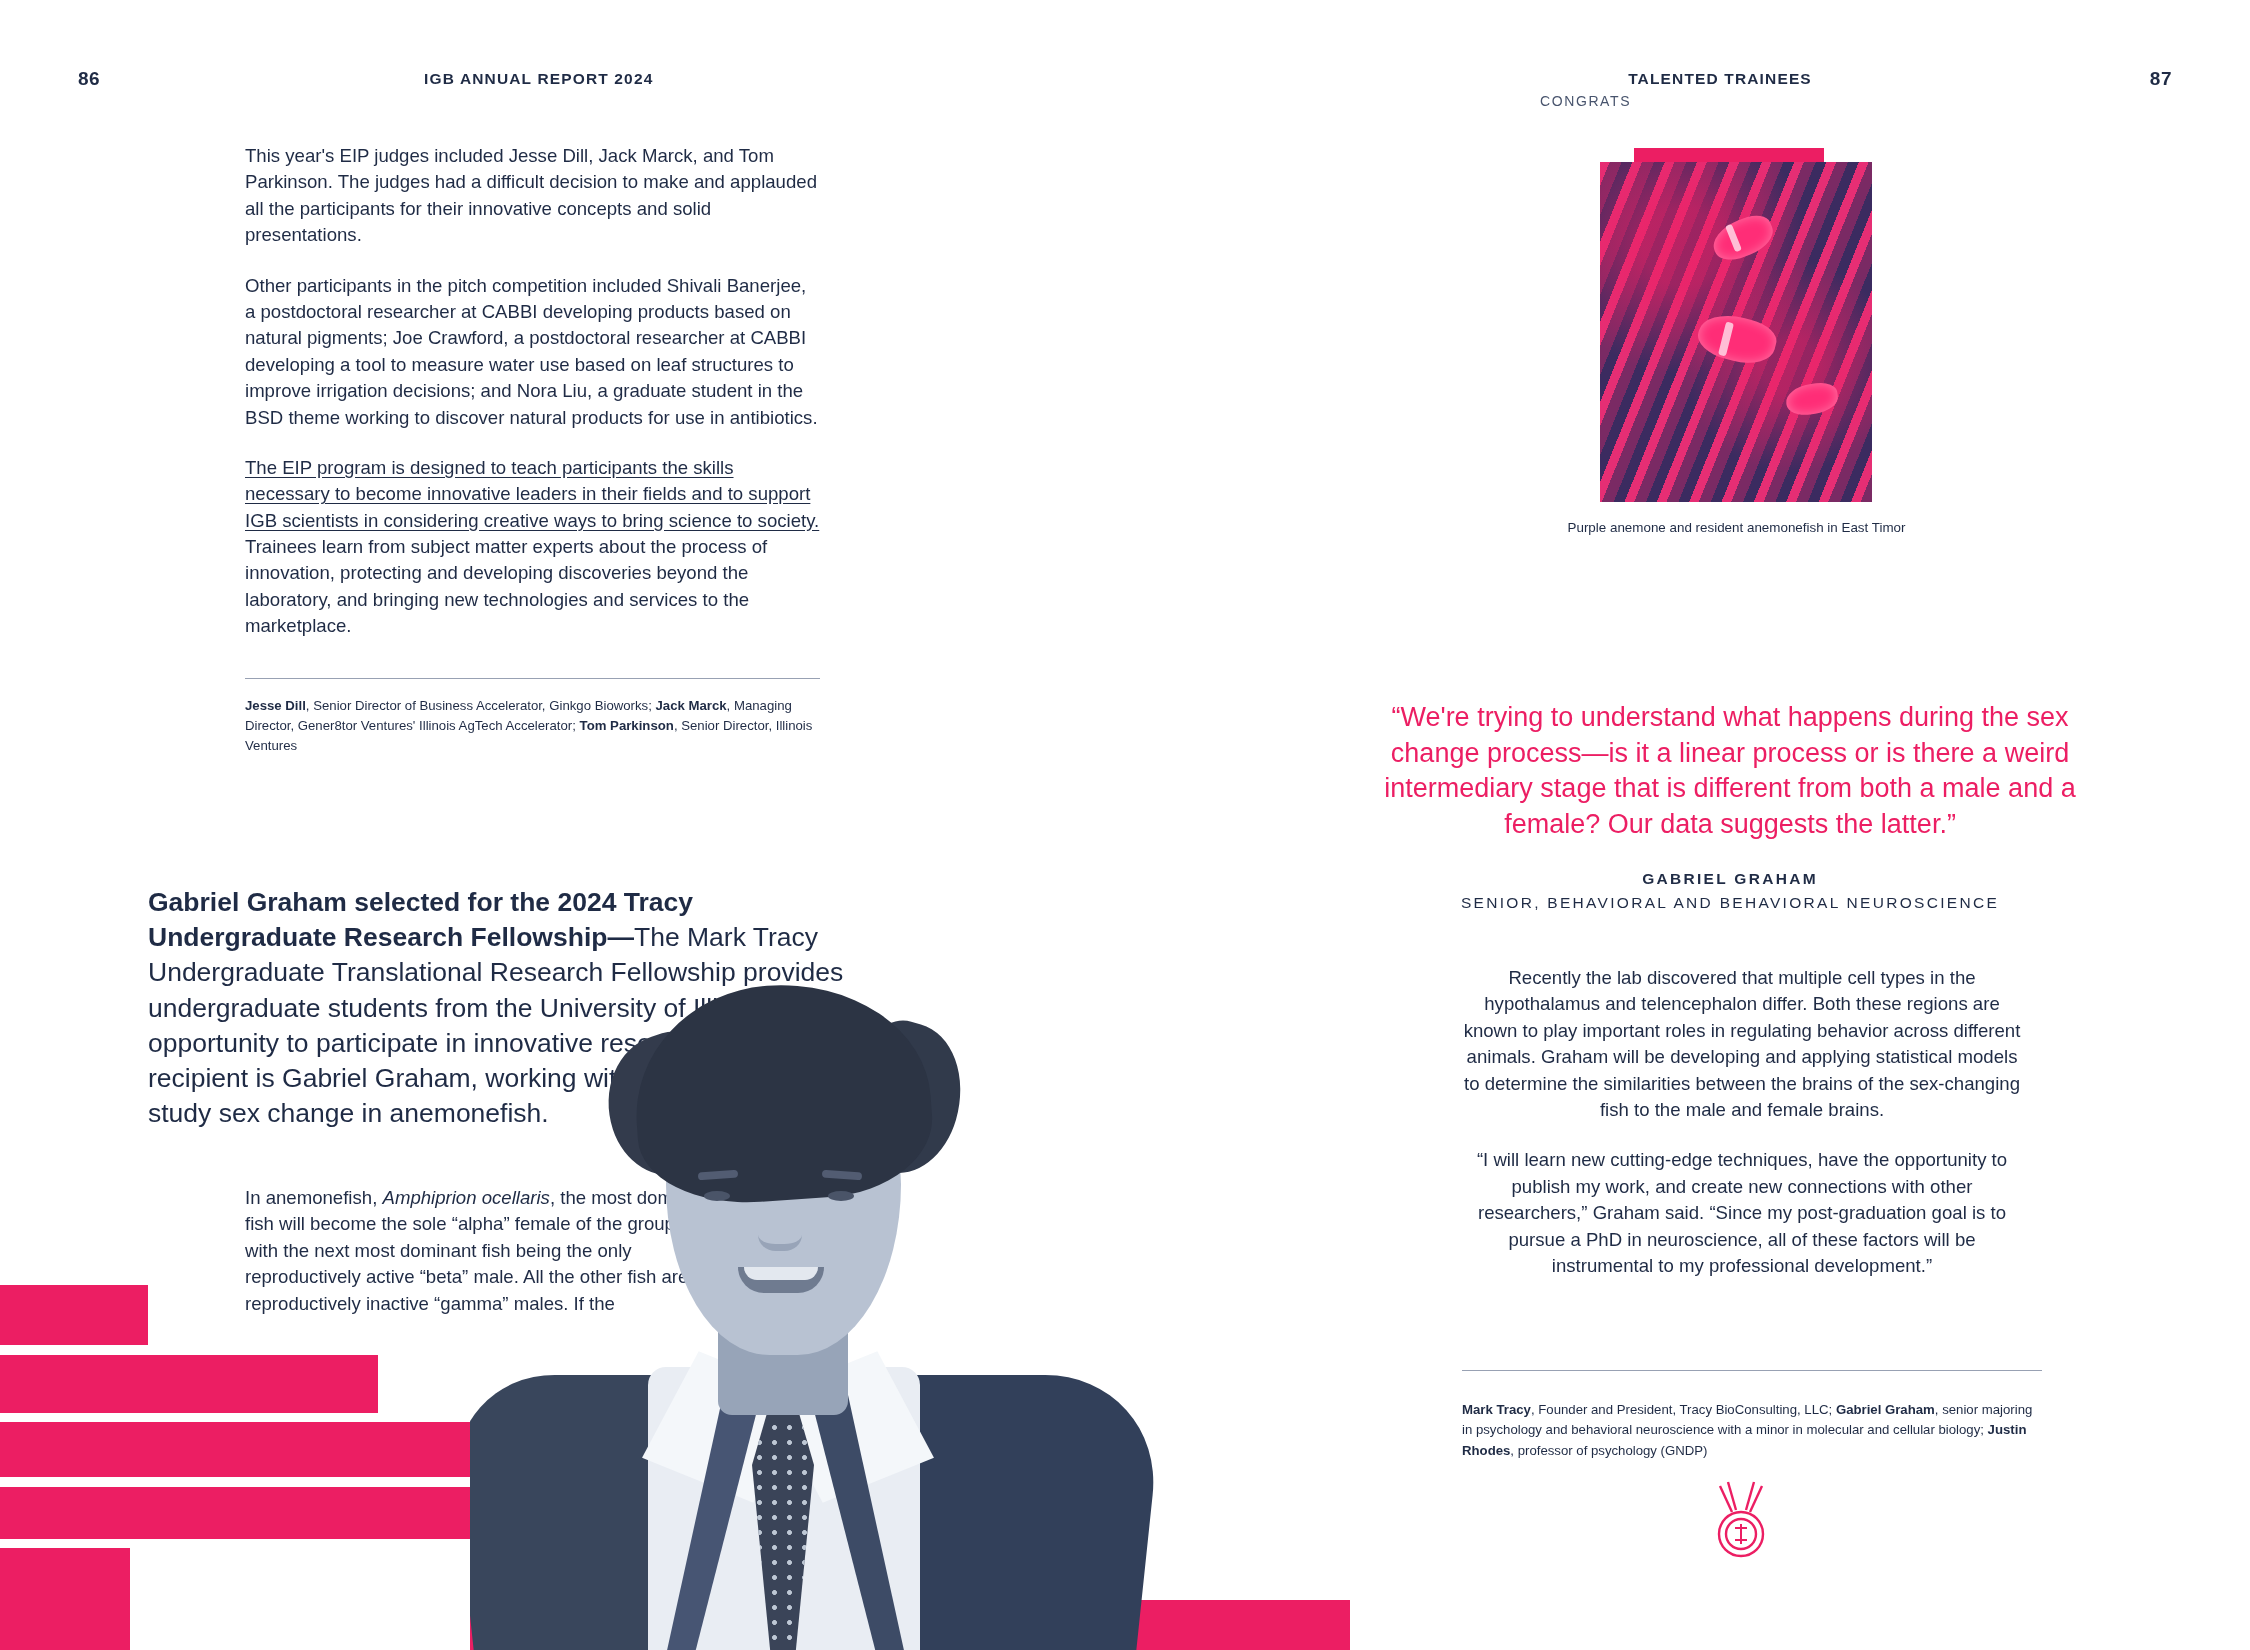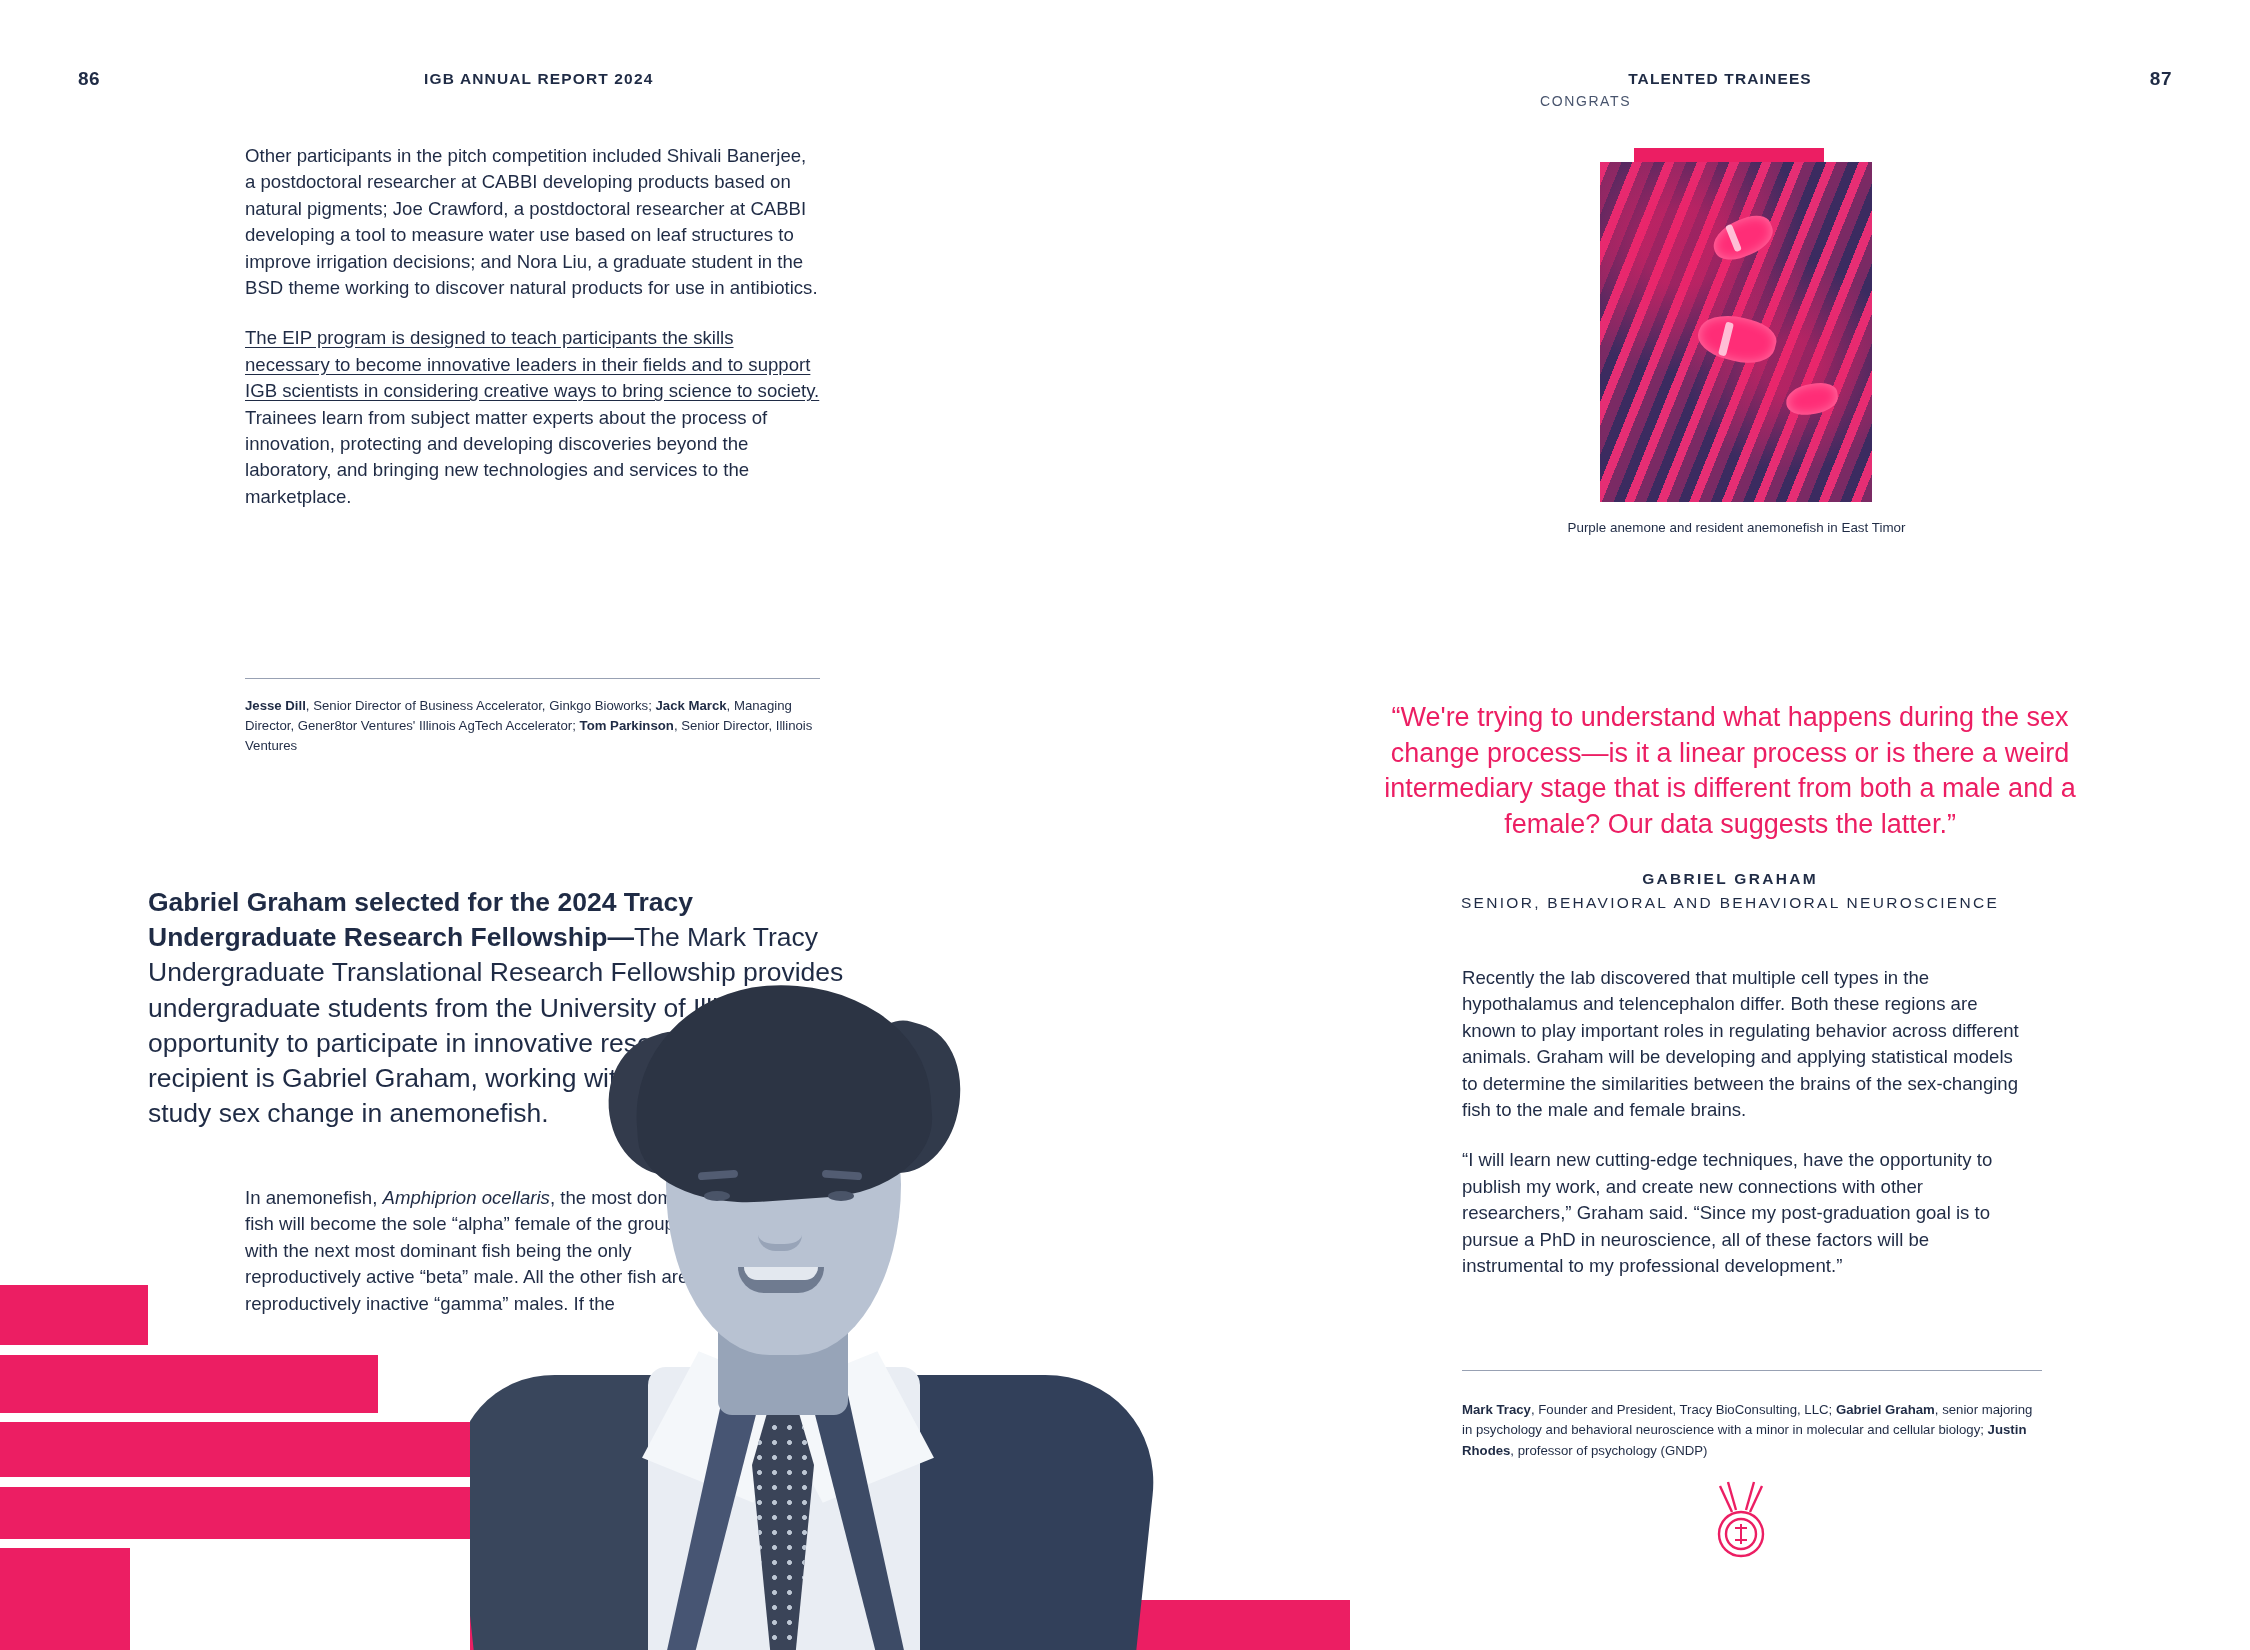--- a/index.html
+++ b/index.html
@@ -406,20 +406,21 @@
     font-size: 15.5px;
     letter-spacing: 2.3px;
     color: #1f2b45;
   }
 
   .col-right2 {
     position: absolute;
     left: 1462px;
     top: 965px;
     width: 560px;
+    text-align: center;
   }
 
   .credit-right {
     position: absolute;
     left: 1462px;
     top: 1400px;
     width: 580px;
     font-size: 13.2px;
     line-height: 1.55;
     color: #1f2b45;
@@ -439,20 +440,21 @@
 
 <div class="page">
 
   <div class="folio-left">86</div>
   <div class="runhead-left">IGB ANNUAL REPORT 2024</div>
   <div class="runhead-right">TALENTED TRAINEES</div>
   <div class="runhead-sub">CONGRATS</div>
   <div class="folio-right">87</div>
 
   <div class="col-left">
+    <p class="para">This year's EIP judges included Jesse Dill, Jack Marck, and Tom Parkinson. The judges had a difficult decision to make and applauded all the participants for their innovative concepts and solid presentations.</p>
     <p class="para">Other participants in the pitch competition included Shivali Banerjee, a postdoctoral researcher at CABBI developing products based on natural pigments; Joe Crawford, a postdoctoral researcher at CABBI developing a tool to measure water use based on leaf structures to improve irrigation decisions; and Nora Liu, a graduate student in the BSD theme working to discover natural products for use in antibiotics.</p>
     <p class="para underlined"><u>The EIP program is designed to teach participants the skills necessary to become innovative leaders in their fields and to support IGB scientists in considering creative ways to bring science to society.</u><span> Trainees learn from subject matter experts about the process of innovation, protecting and developing discoveries beyond the laboratory, and bringing new technologies and services to the marketplace.</span></p>
   </div>
 
   <div class="rule" style="left:245px; top:678px; width:575px;"></div>
 
   <div class="credit" style="left:245px; top:696px;">
     <b>Jesse Dill</b><span>, Senior Director of Business Accelerator, Ginkgo Bioworks; </span><b>Jack Marck</b><span>, Managing Director, Gener8tor Ventures' Illinois AgTech Accelerator; </span><b>Tom Parkinson</b><span>, Senior Director, Illinois Ventures</span>
   </div>
 

